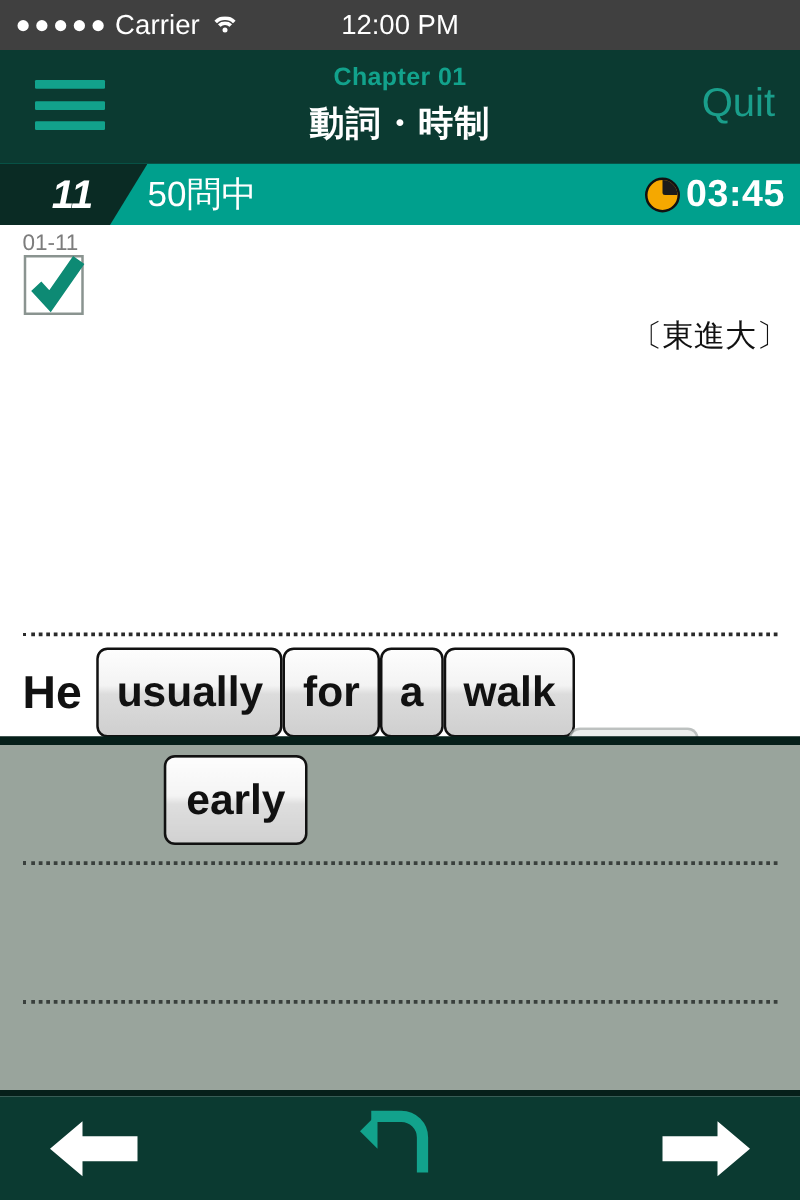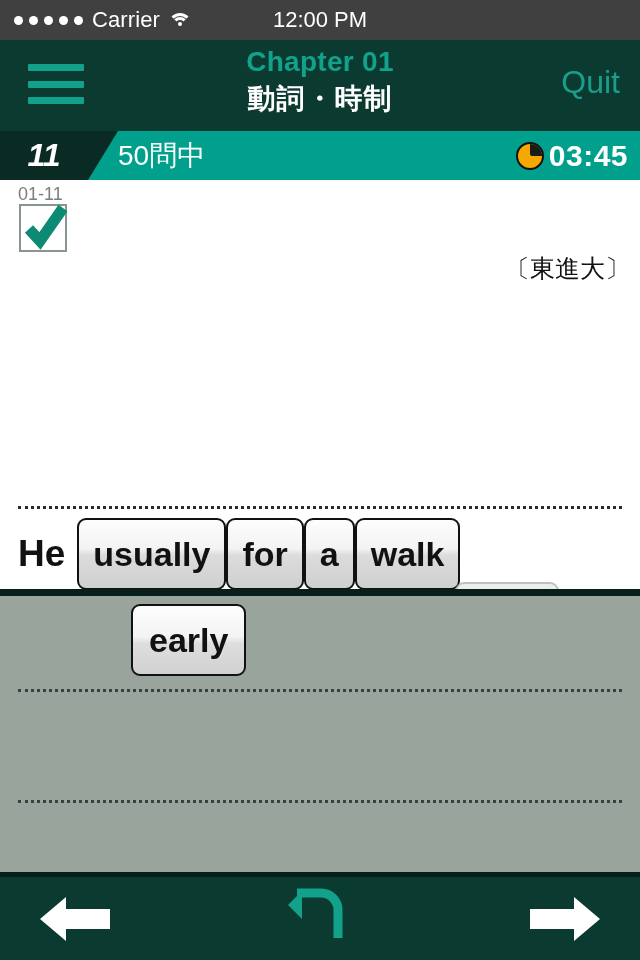--- a/index.html
+++ b/index.html
@@ -139,21 +139,21 @@
     background: #12a28c;
     border-radius: 1px;
   }
   .header-titles {
     position: absolute;
     left: 0; top: 4px;
     width: 640px;
     text-align: center;
   }
   .chapter {
-    font-size: 28px;
+    font-size: 20px;
     font-weight: bold;
     color: #12a28c;
     line-height: 36px;
     letter-spacing: 0.3px;
   }
   .subject {
     font-size: 28px;
     font-weight: bold;
     color: #ffffff;
     line-height: 38px;
@@ -191,20 +191,21 @@
     align-items: center;
   }
   .qnum-badge span {
     display: block;
     width: 88px;
     text-align: center;
     font-size: 32px;
     font-weight: bold;
     color: #ffffff;
     font-style: italic;
+    margin-left: 14px;
   }
   .qtotal {
     position: absolute;
     left: 118px; top: 3px;
     height: 49px;
     display: flex; align-items: center;
     font-size: 28px;
     color: #ffffff;
   }
   .timer {

